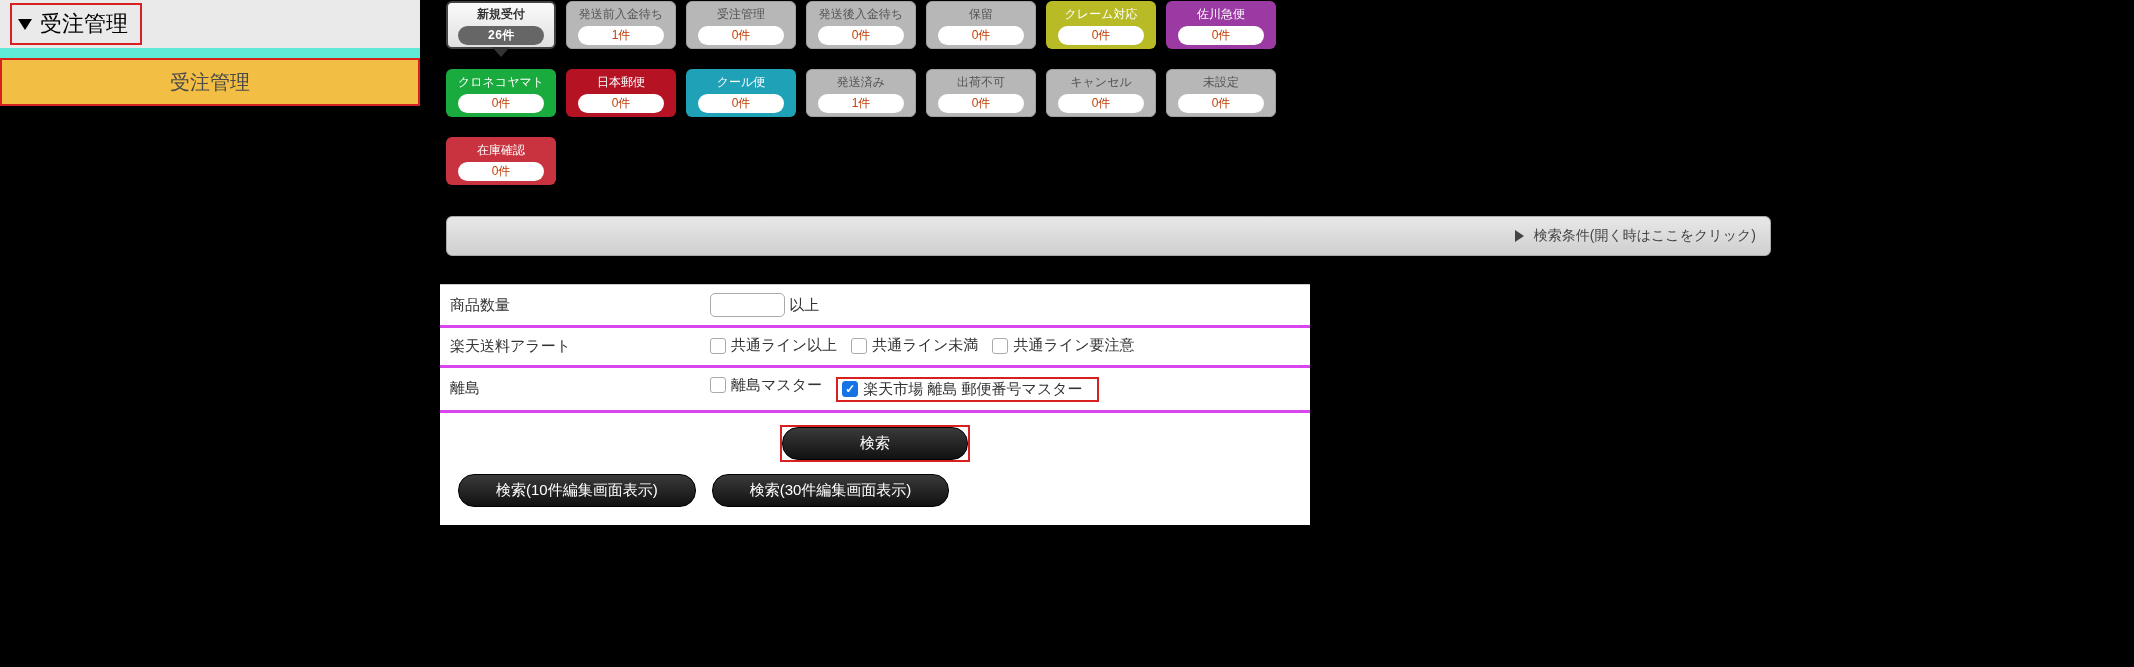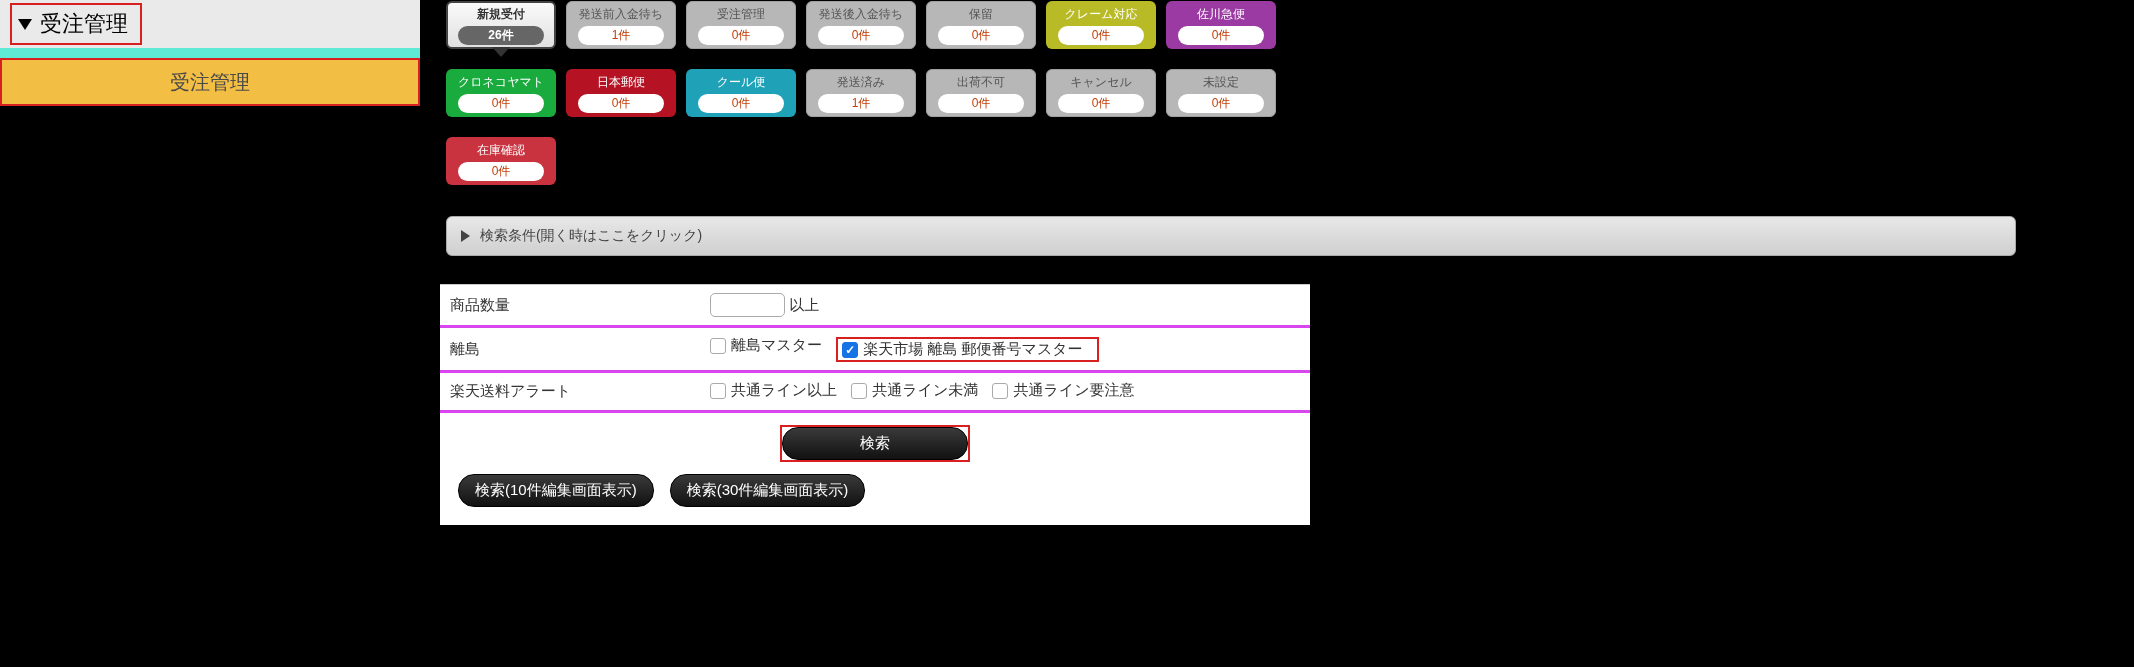--- a/index.html
+++ b/index.html
@@ -104,39 +104,40 @@
       content: "";
       position: absolute;
       bottom: -10px;
       left: 50%;
       transform: translateX(-50%);
       width: 0; height: 0;
       border-left: 9px solid transparent;
       border-right: 9px solid transparent;
       border-top: 10px solid #333;
     }
-    .tab-active .status-tab-count { background: #666; color: #fff; }
+    .tab-active .status-tab-count { background: #666; color: #fff; font-family: Liberation Mono, monospace; }
     .tab-olive  { background: #b8bb26; color: #fff; }
     .tab-purple { background: #9b3aa2; color: #fff; }
     .tab-green  { background: #1aab3e; color: #fff; }
     .tab-red    { background: #b51223; color: #fff; }
     .tab-teal   { background: #1fa2b8; color: #fff; }
     .tab-red2   { background: #c9333f; color: #fff; }
     
     
     .search-bar {
       margin: 30px 6px 0 6px;
       background: linear-gradient(#e8e8e8,#cfcfcf);
       border: 1px solid #aaa;
       border-radius: 6px;
-      width: 1570px;
+      width: 1325px;
       padding: 10px 14px;
       font-size: 14px;
       color: #444;
       cursor: pointer;
+      text-align: right;
     }
     .right-triangle {
       display: inline-block;
       width: 0; height: 0;
       border-top: 6px solid transparent;
       border-bottom: 6px solid transparent;
       border-left: 9px solid #444;
       margin-right: 6px;
       vertical-align: middle;
     }
@@ -202,21 +203,21 @@
       width: 870px;
       background: #fff;
       padding: 12px 0 18px 0;
     }
     .btn-dark {
       display: inline-block;
       background: linear-gradient(#3a3a3a,#111);
       color: #fff;
       border: 1px solid #000;
       border-radius: 16px;
-      padding: 6px 16px;
+      padding: 6px 37px;
       font-size: 15px;
       cursor: pointer;
       text-align: center;
     }
     .btn-main-wrap { text-align: center; margin-bottom: 12px; }
     .btn-main {
       width: 190px;
       border: 2px solid #d92020;
       border-radius: 0;
       display: inline-block;
@@ -320,48 +321,48 @@
   <table class="filter-table">
     <tbody>
         <tr>
       <td>商品数量</td>
       <td>
         <input class="qty-input" type="text" style="">
         <span>以上</span>
       </td>
     </tr>
     <tr>
+      <td>楽天送料アラート</td>
+      <td>
+        <span class="checkbox-wrap">
+          <span class="checkbox"></span>
+          <span>共通ライン以上</span>
+        </span>
+        <span class="checkbox-wrap">
+          <span class="checkbox"></span>
+          <span>共通ライン未満</span>
+        </span>
+        <span class="checkbox-wrap">
+          <span class="checkbox"></span>
+          <span>共通ライン要注意</span>
+        </span>
+      </td>
+    </tr>
+    <tr>
       <td>離島</td>
       <td>
         <span class="checkbox-wrap">
           <span class="checkbox"></span>
           <span>離島マスター</span>
         </span>
         <span class="red-box">
           <span class="checkbox-wrap">
             <span class="checkbox checked">✓</span>
             <span>楽天市場 離島 郵便番号マスター</span>
           </span>
-        </span>
-      </td>
-    </tr>
-    <tr>
-      <td>楽天送料アラート</td>
-      <td>
-        <span class="checkbox-wrap">
-          <span class="checkbox"></span>
-          <span>共通ライン以上</span>
-        </span>
-        <span class="checkbox-wrap">
-          <span class="checkbox"></span>
-          <span>共通ライン未満</span>
-        </span>
-        <span class="checkbox-wrap">
-          <span class="checkbox"></span>
-          <span>共通ライン要注意</span>
         </span>
       </td>
     </tr>
   </tbody>
     </table>
 
   <div class="search-buttons">
     <div class="btn-main-wrap">
       <span class="btn-main">
         <span class="btn-dark">検索</span>

